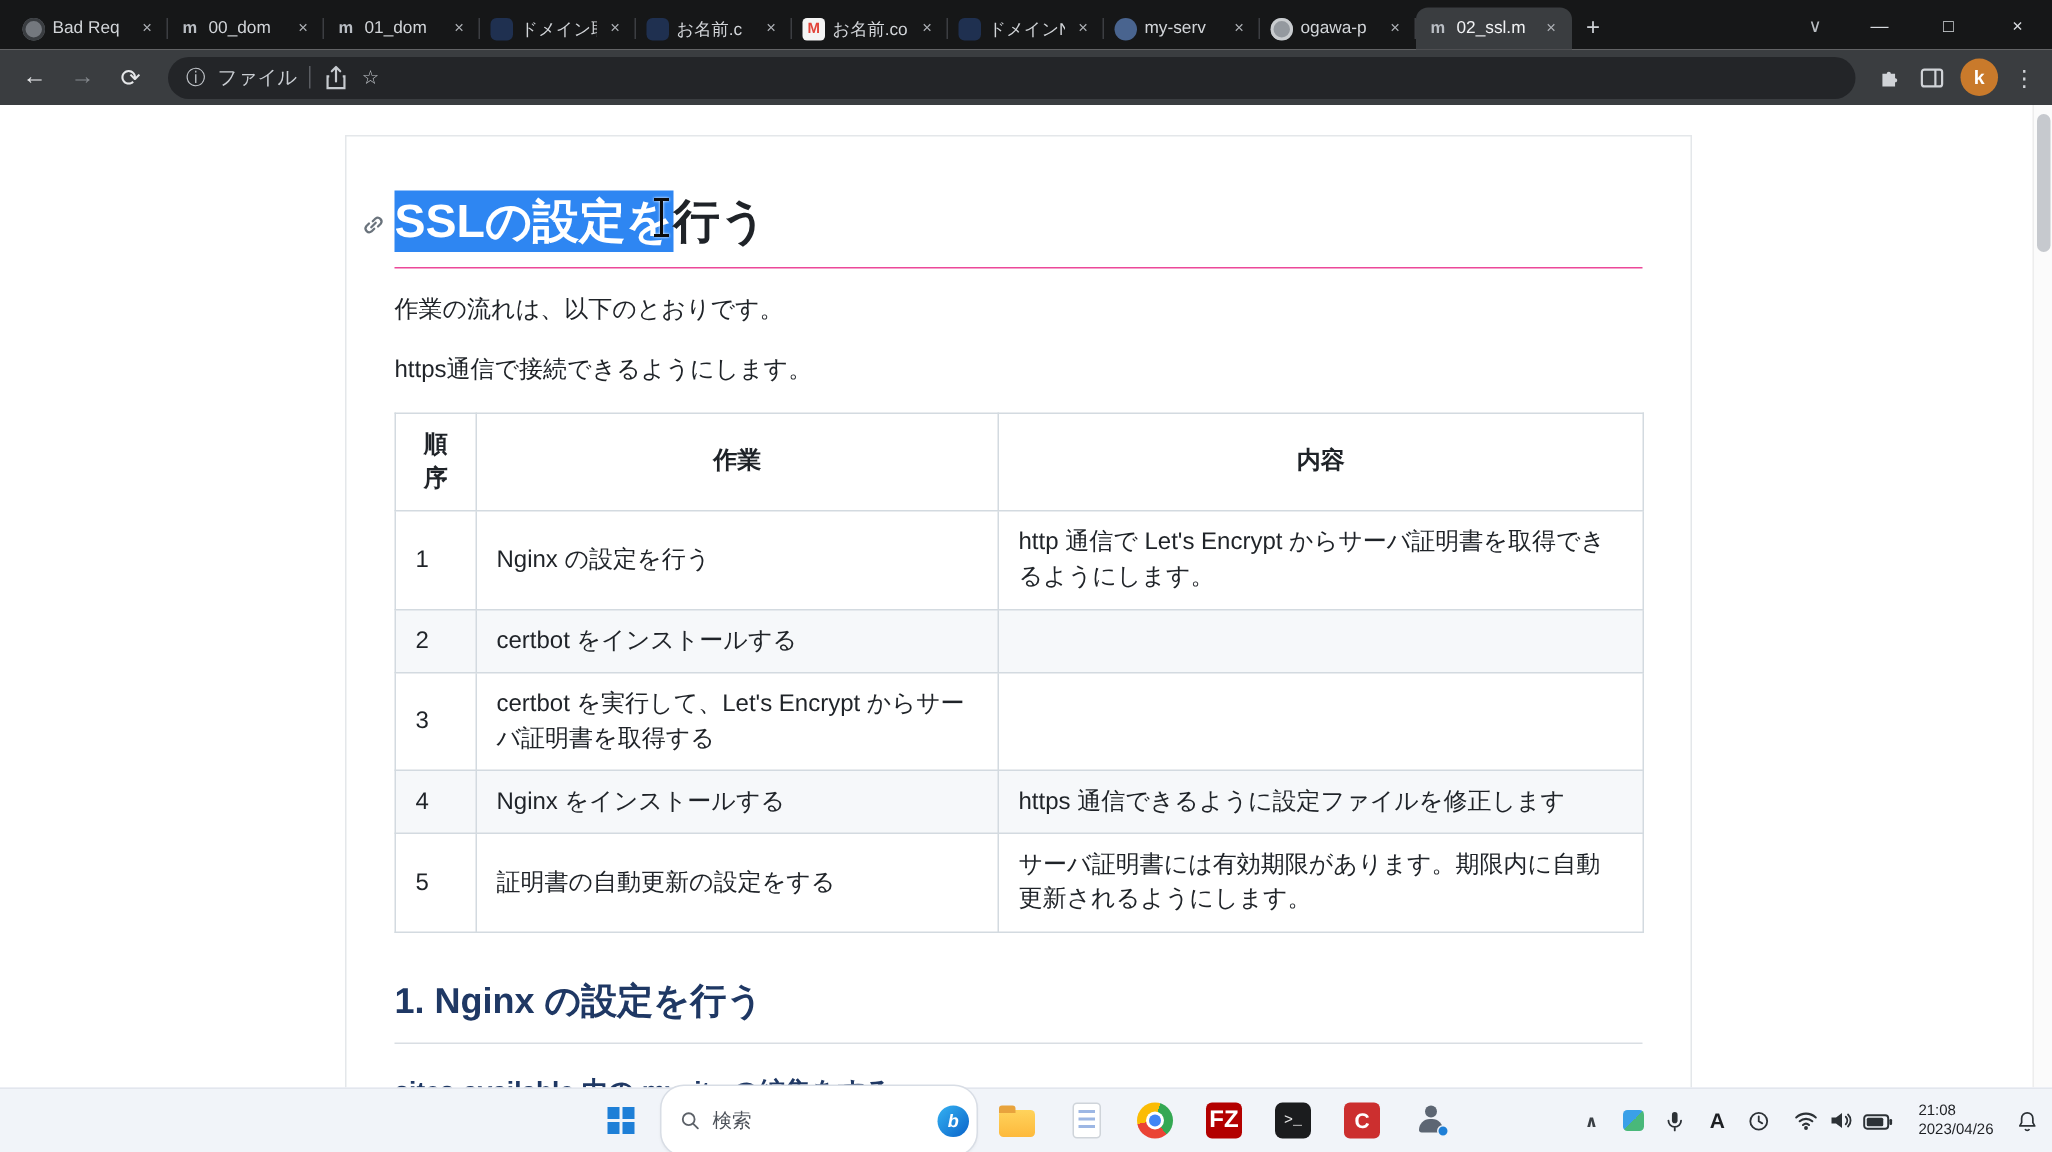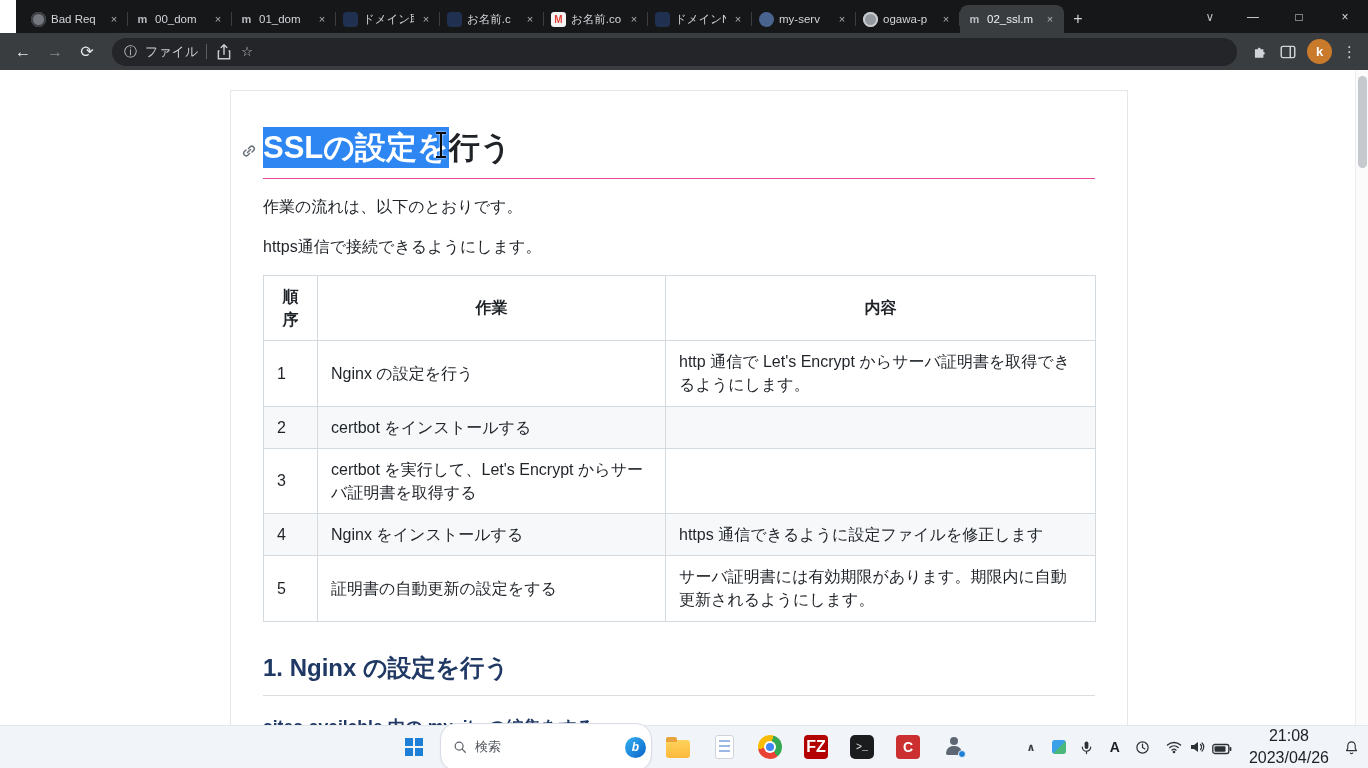--- a/index.html
+++ b/index.html
@@ -1,21 +1,21 @@
 <!DOCTYPE html>
 <html><head>
 <meta charset="utf-8">
 <style>
   * { box-sizing: border-box; }
   html, body { margin: 0; padding: 0; width: 1368px; height: 768px; overflow: hidden;
     font-family: "Liberation Sans", "DejaVu Sans", sans-serif; }
   .window { position: relative; width: 1368px; height: 768px; background: #fff; }
 
   
-  .tabstrip { position: absolute; top: 0; left: 16px; right: 0; height: 33px;
+  .tabstrip { position: absolute; top: 0; left: 0; right: 0; height: 33px;
     background: #161718; display: flex; align-items: flex-start; }
   .tabs { display: flex; align-items: flex-end; padding-left: 8px; height: 100%; }
   .tab { width: 104px; height: 28px; display: flex; align-items: center; gap: 5px;
     padding: 0 7px; border-radius: 8px 8px 0 0; color: #d2d5d9; font-size: 11.5px;
     position: relative; cursor: default; }
   .tab:not(.active)::after { content: ""; position: absolute; right: 0; top: 7px;
     height: 14px; width: 1px; background: #3c3e42; }
   .tab.active { background: #3a3d40; color: #f1f2f4; }
   .tab-label { flex: 1; white-space: nowrap; overflow: hidden; }
   .tab-close { font-size: 11px; color: #aeb1b6; width: 14px; text-align: center; flex: none; }
@@ -132,21 +132,21 @@
     align-items: center; gap: 2px; color: #2c3136; }
   .tray-item { min-width: 26px; height: 40px; display: flex; align-items: center;
     justify-content: center; border-radius: 5px; padding: 0 3px; }
   .tray-item .ico { width: 15px; height: 15px; color: #2c3136; }
   .chev-up { font-size: 11px; font-weight: bold; color: #3a3f45; }
   .hidden-app { width: 14px; height: 14px; border-radius: 3px;
     background: linear-gradient(135deg, #3aa0e8 50%, #49b87a 50%); }
   .ime-letter { font-size: 14px; font-weight: bold; color: #1d1f23; }
   .status-group { display: flex; align-items: center; gap: 7px; padding: 0 8px; height: 40px;
     border-radius: 5px; }
-  .clock-block { text-align: center; font-size: 16px; line-height: 1.35; color: #1d1f23;
+  .clock-block { text-align: left; font-size: 10px; line-height: 1.35; color: #1d1f23;
     padding: 0 7px; }
 </style>
 </head>
 <body>
 
 <div class="window">
 
   <div class="tabstrip">
     <div class="tabs">
 

